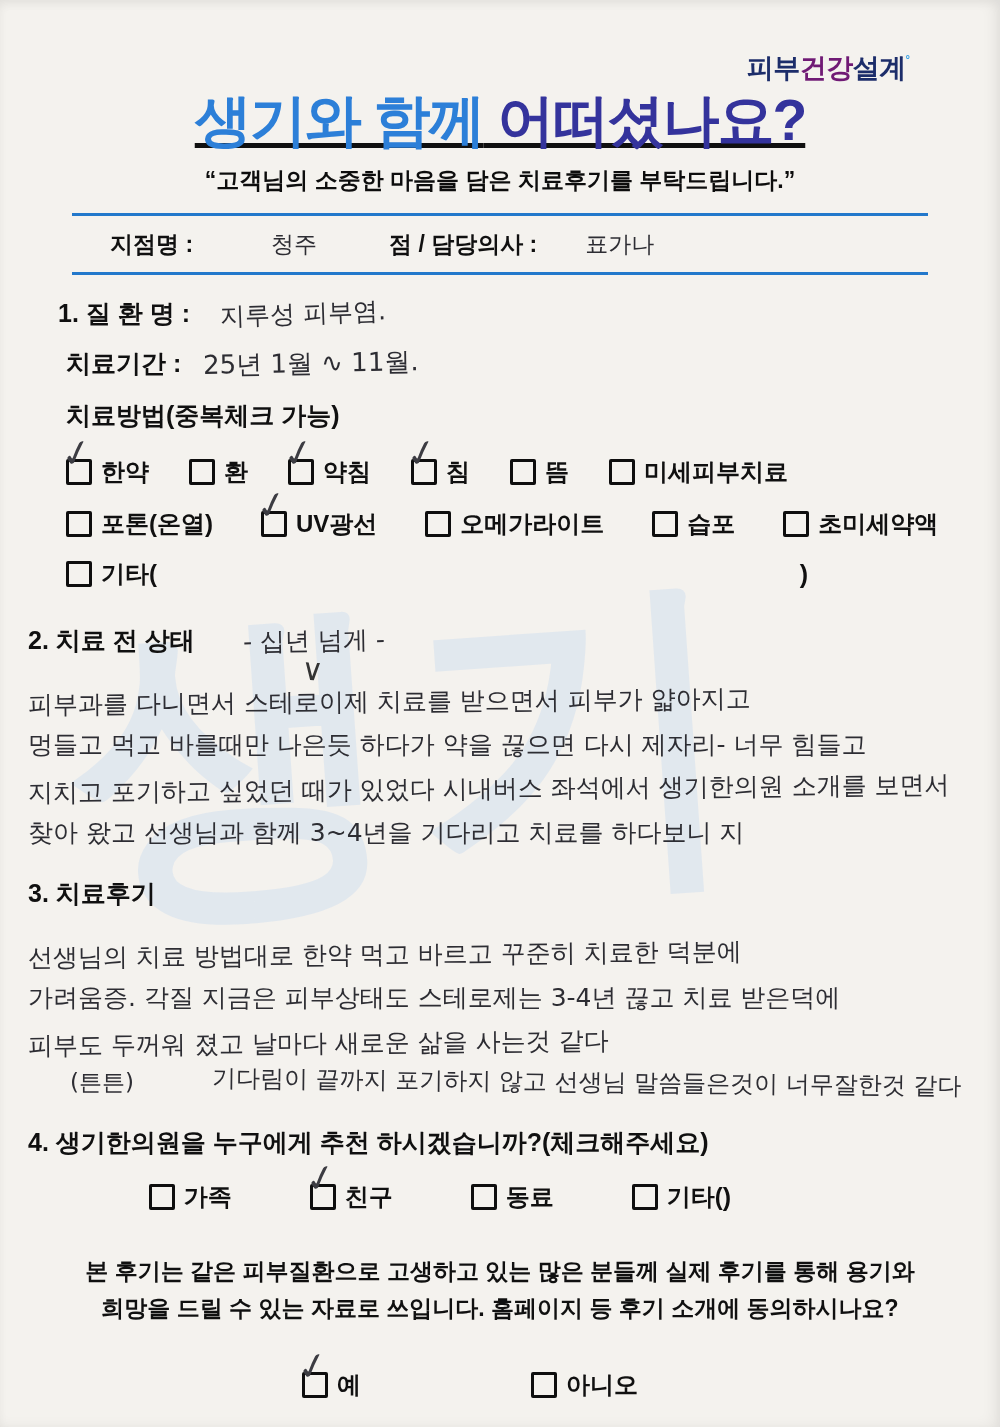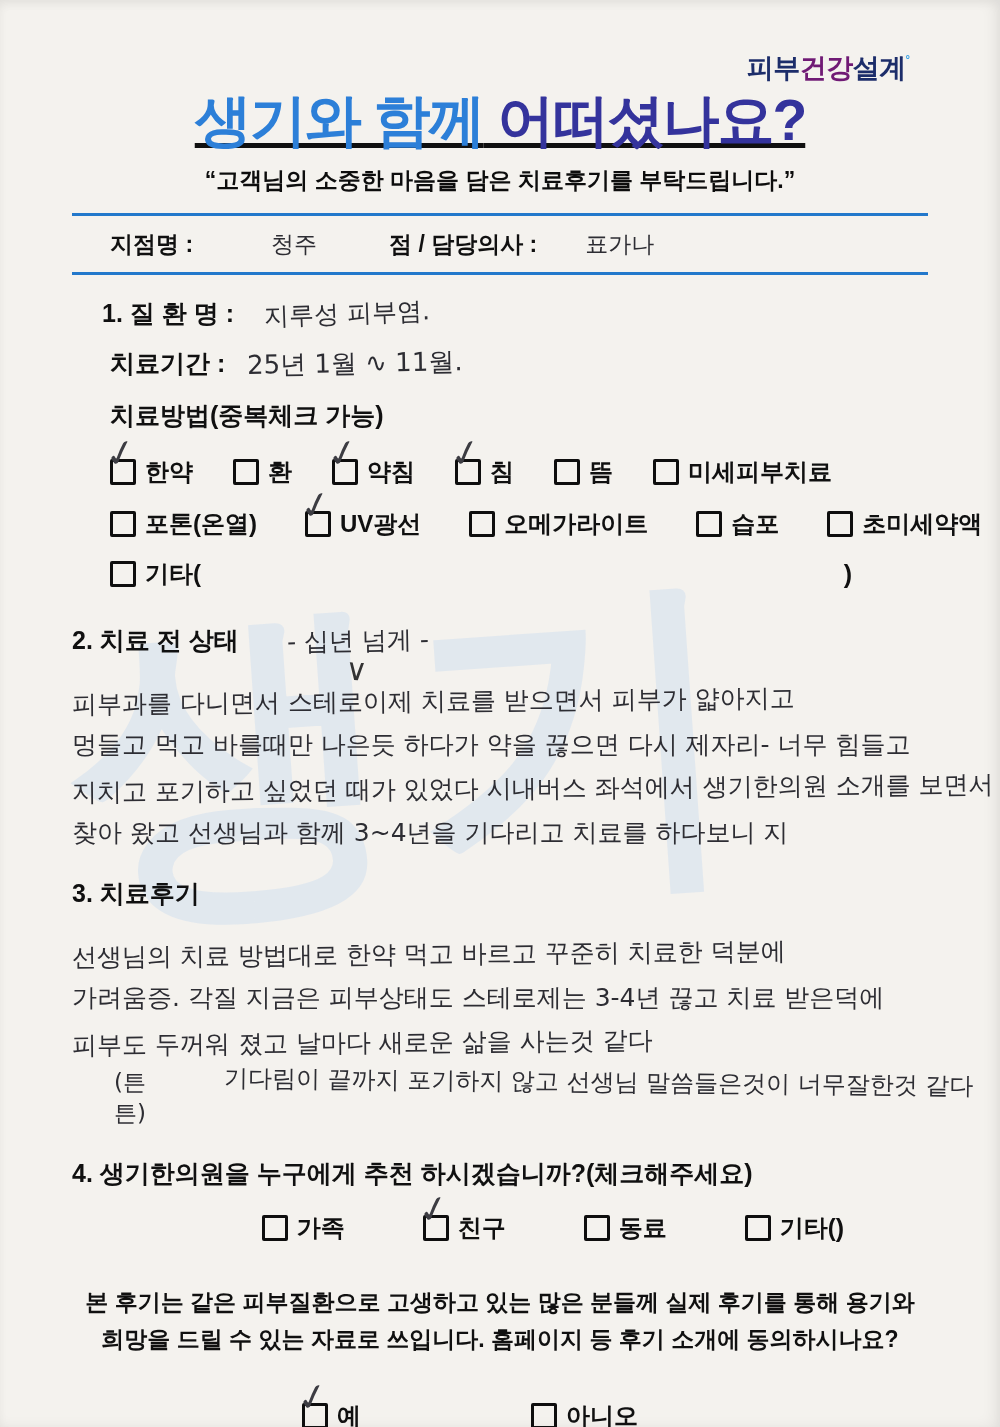--- a/index.html
+++ b/index.html
@@ -25,21 +25,21 @@
   .title .t1{color:#2c7fd8}
   .title .t2{color:#34339c}
   .subtitle{text-align:center;font-size:23px;font-weight:700;margin-top:16px;color:#0d0d0d;}
   .rule{height:3px;background:#2278cb;margin:0 72px;border:none;}
   .rule.r1{margin-top:17px}
   .branch-row{display:flex;align-items:center;height:56px;padding:0 72px;font-size:23px;font-weight:700;}
   .branch-row .l1{margin-left:38px}
   .branch-row .v1{margin-left:78px;font-weight:400}
   .branch-row .l2{margin-left:72px}
   .branch-row .v2{margin-left:48px;font-weight:400}
-  .sec{padding:0 72px;}
+  .sec{padding:0 28px;}
   .h{font-size:25px;font-weight:700;margin:0;}
   .lbl{font-size:25px;font-weight:700;}
   .hw{font-family:"DejaVu Sans",sans-serif;color:#2d2d33;font-weight:400;}
   .row{display:flex;align-items:baseline;}
   .s1-disease{margin-top:22px;margin-left:30px;}
   .s1-disease .hw{font-size:25px;margin-left:30px;transform:rotate(-2deg);}
   .s1-period{margin-top:16px;margin-left:38px;}
   .s1-period .hw{font-size:26px;margin-left:22px;transform:rotate(-1deg);}
   .s1-methods-label{margin-top:18px;margin-left:38px;}
   .cbrow{display:flex;align-items:center;margin-left:38px;}
@@ -58,21 +58,21 @@
   .hwpara{margin-top:22px;}
   .hwpara .hwline{font-size:25px;line-height:44px;white-space:nowrap;}
   .hwpara .hwline:nth-child(odd){transform:rotate(-0.5deg);}
   .s3-head{margin-top:22px;}
   .s3-l4{display:flex;align-items:baseline;margin-top:2px;}
   .s3-l4 .inset{font-size:23px;margin-left:42px;}
   .s3-l4 .rest{font-size:24px;margin-left:78px;white-space:nowrap;transform:rotate(0.6deg);}
   .s4-head{margin-top:28px;}
   .s4-row{margin-top:22px;width:748px;}
   .s4-opts{display:flex;gap:78px;}
-  .s4-row{display:flex;justify-content:flex-end;align-items:center;margin-left:24px;}
+  .s4-row{display:flex;justify-content:center;align-items:center;margin-left:38px;}
   .consent{margin-top:40px;text-align:center;font-size:23px;font-weight:700;line-height:37px;}
   .yesno{display:flex;justify-content:center;gap:170px;margin-top:42px;margin-left:-60px;}
 </style>
 </head>
 <body>
 
 <div class="page">
 
   <div class="watermark">생기</div>
 

